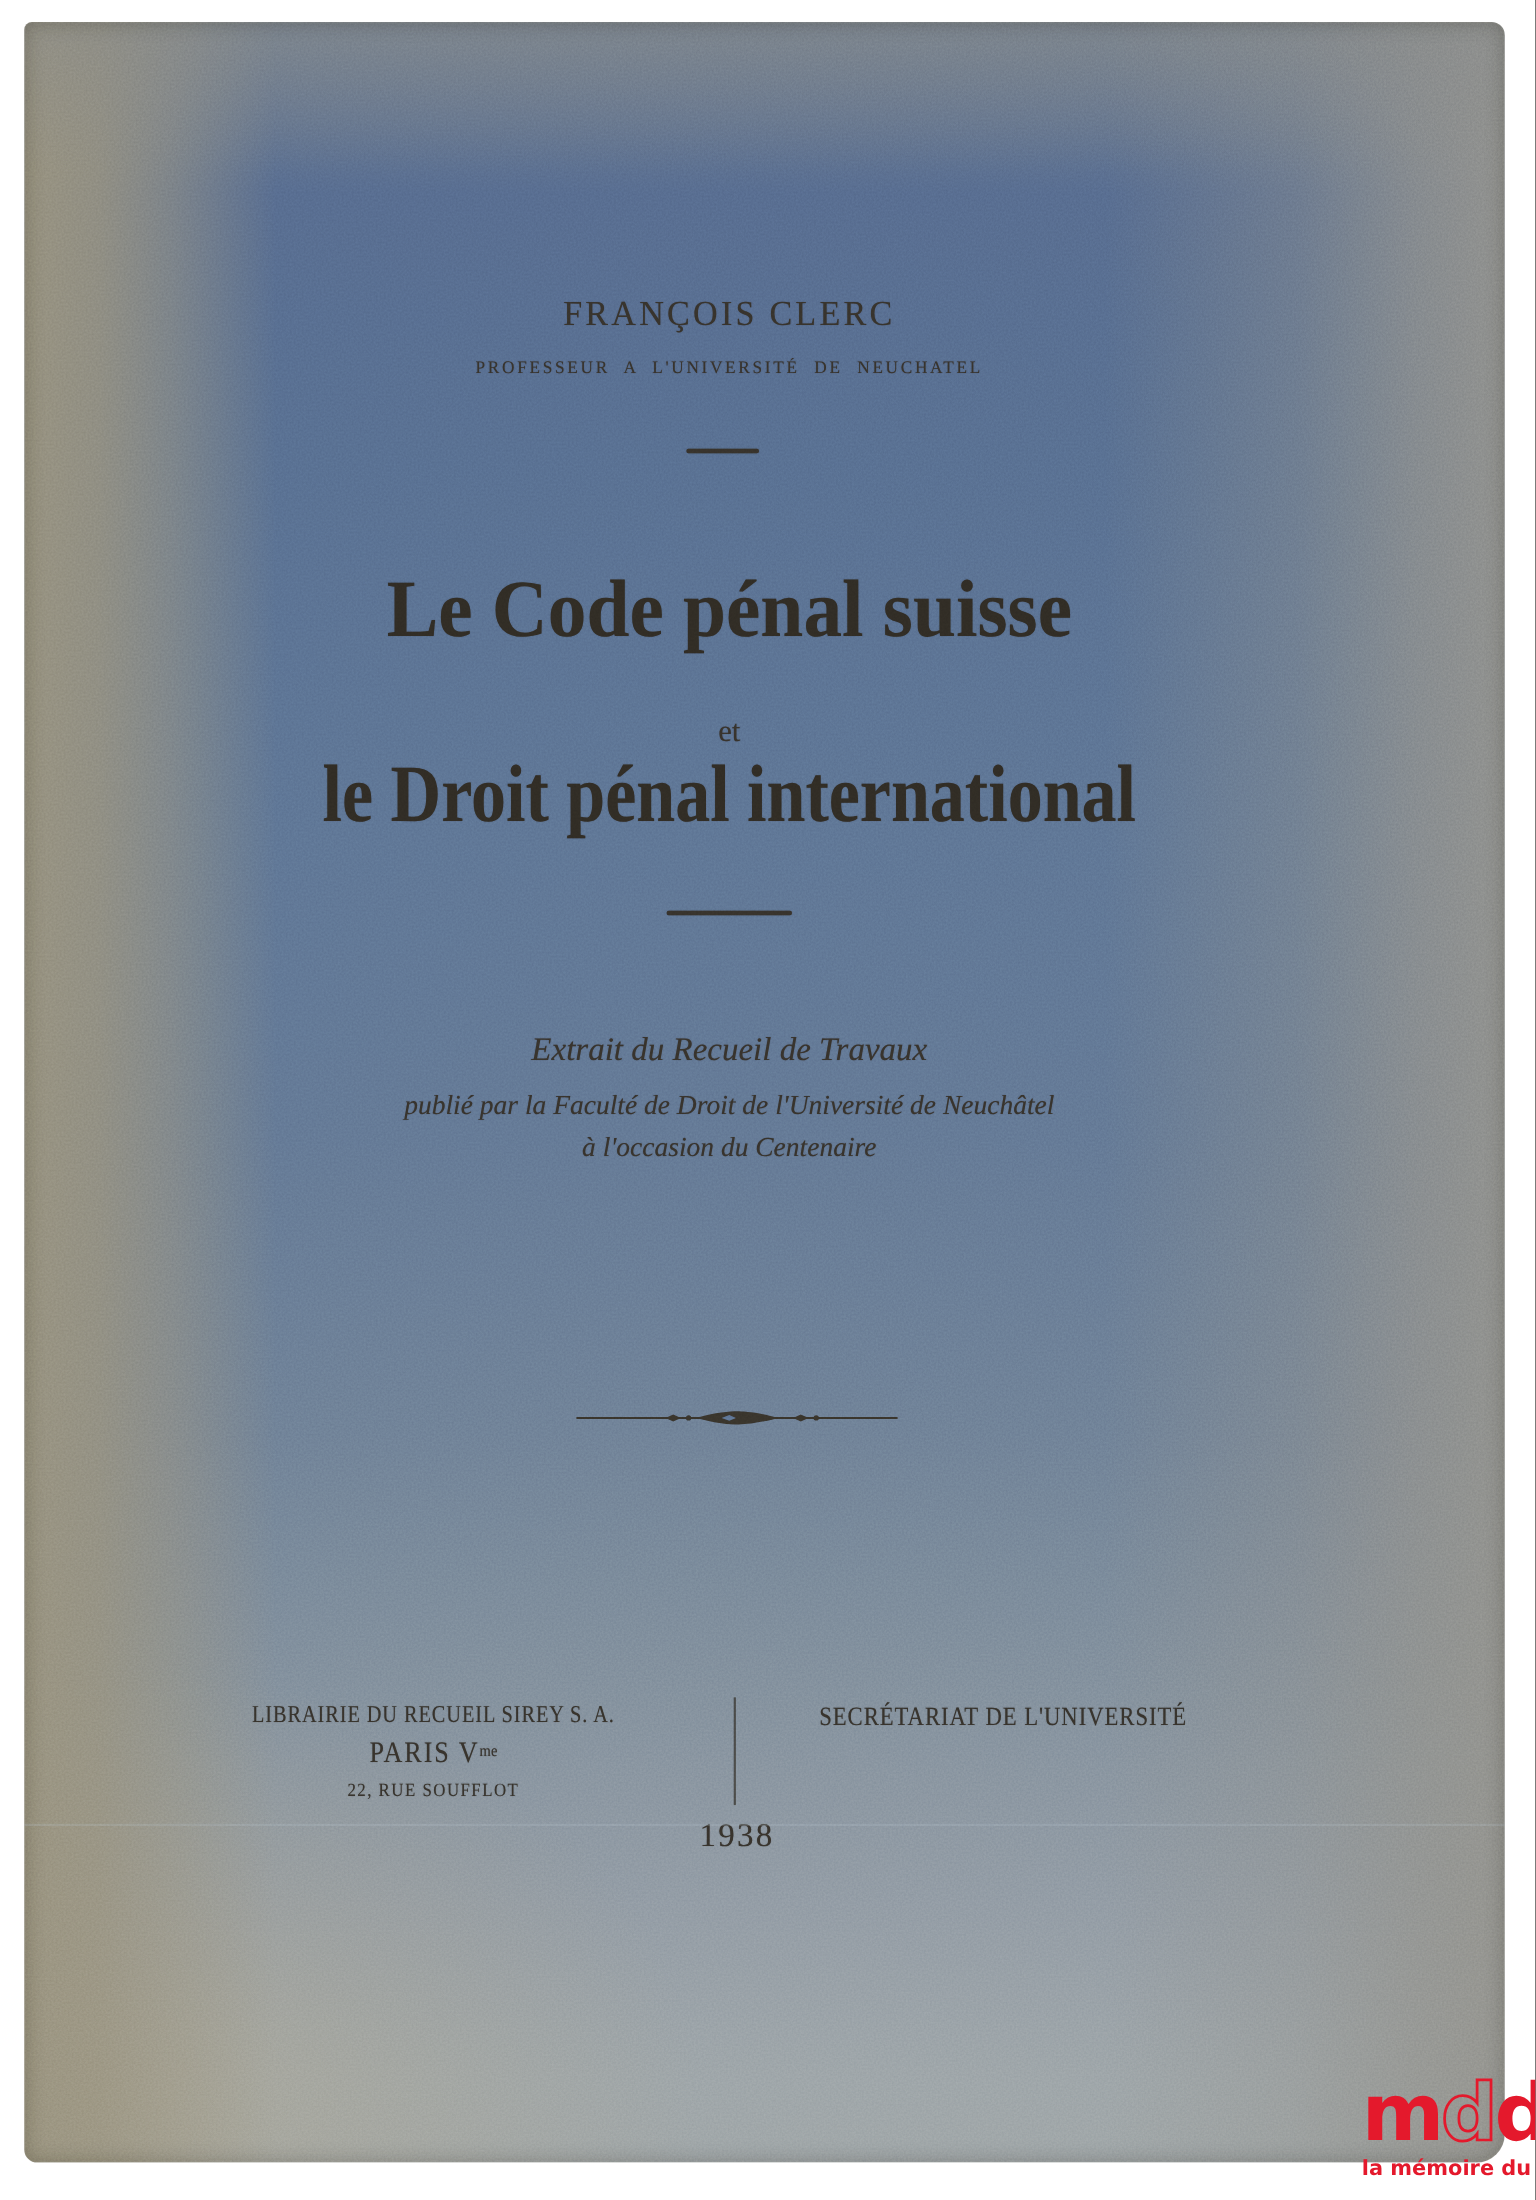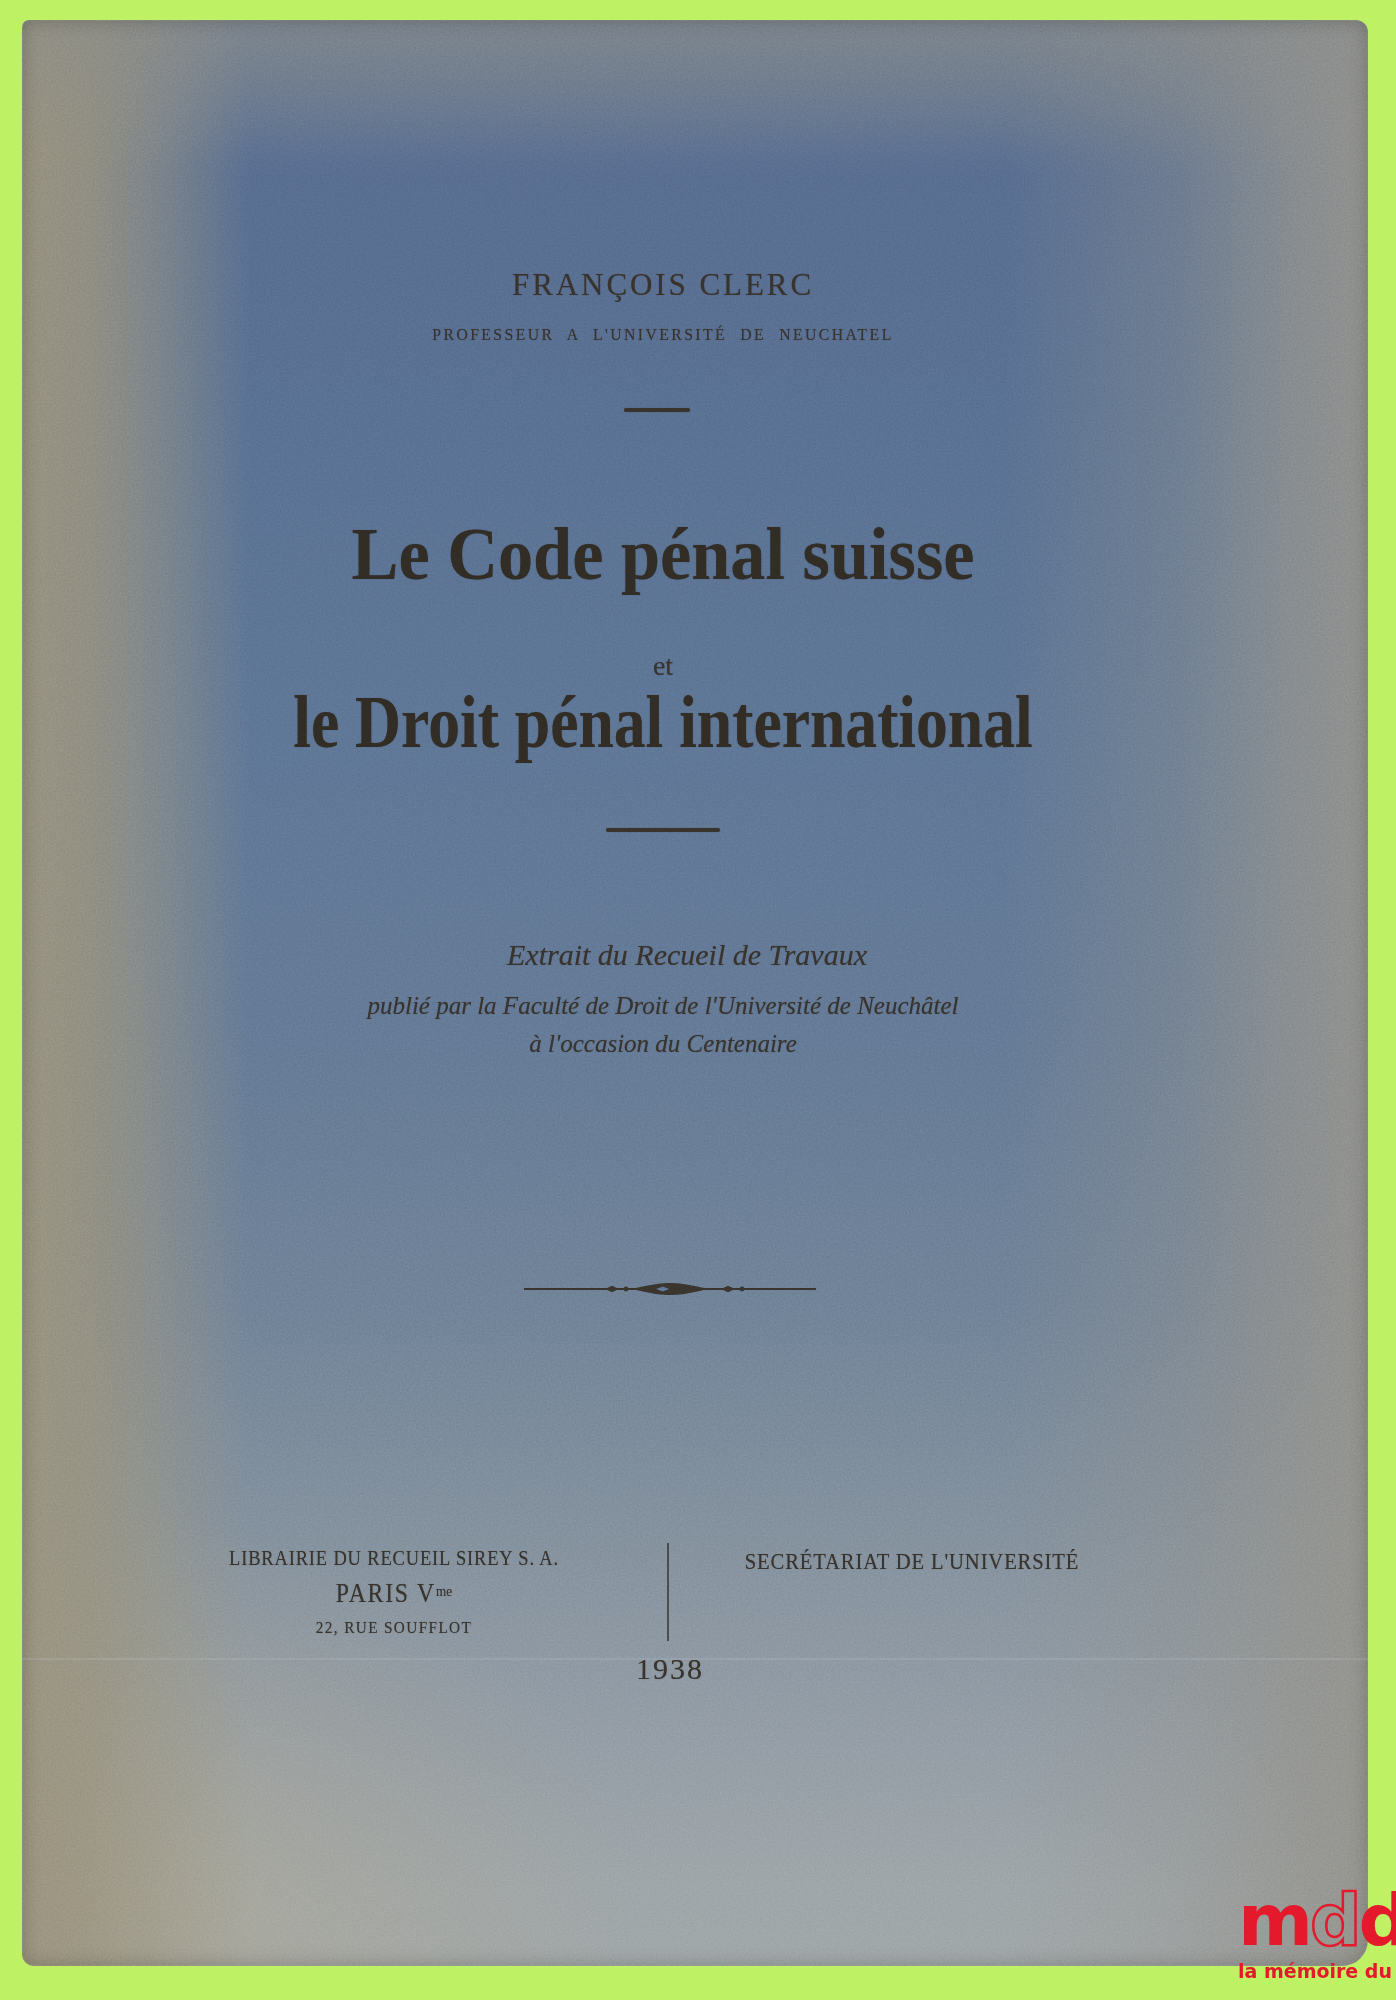--- a/index.html
+++ b/index.html
@@ -1,19 +1,19 @@
 <!DOCTYPE html>
 <html><head>
 <meta charset="utf-8">
 <style>
   html,body{margin:0;padding:0;background:#0b0a08;}
   #page{
     position:relative;
     width:1396px;height:2000px;
-    background:#bef264;
+    background:#ffffff;
     overflow:hidden;
     font-family:"Liberation Serif", serif;
   }
   
   #cover{
     position:absolute;left:22px;top:20px;width:1346px;height:1946px;
     border-radius:7px 12px 26px 12px;
     overflow:hidden;
     background:
       linear-gradient(180deg, rgba(126,129,131,.45) 0%, rgba(126,129,131,0) 7%),
@@ -35,21 +35,21 @@
 
   .rule{position:absolute;background:#34302a;border-radius:2px;box-shadow:0 0 1px rgba(52,48,42,.6);}
   .rule-top{left:602px;top:388px;width:66px;height:4px;}
   .rule-mid{left:584px;top:808px;width:114px;height:4px;}
 
   .title1{top:492px;font-size:74px;font-weight:bold;color:#2e2a23;transform:scaleX(.95);}
   .title-et{top:630px;font-size:28px;}
   .title2{top:660px;font-size:74px;font-weight:bold;color:#2e2a23;transform:scaleX(.86);}
 
   .sub{font-style:italic;}
-  .sub1{top:918px;font-size:30px;margin-left:24px;}
+  .sub1{top:918px;font-size:30px;}
   .sub2{top:972px;font-size:25px;}
   .sub3{top:1010px;font-size:25px;}
   .sub4{top:1047px;font-size:25px;}
   .sub-years{top:1088px;font-size:34px;font-weight:bold;font-style:italic;letter-spacing:2px;}
 
   .ornament{position:absolute;left:498px;top:1262px;width:300px;height:14px;}
 
   .imp{position:absolute;text-align:center;white-space:nowrap;}
   .imp-left{left:72px;width:600px;}
   .imp-right{left:590px;width:600px;}

